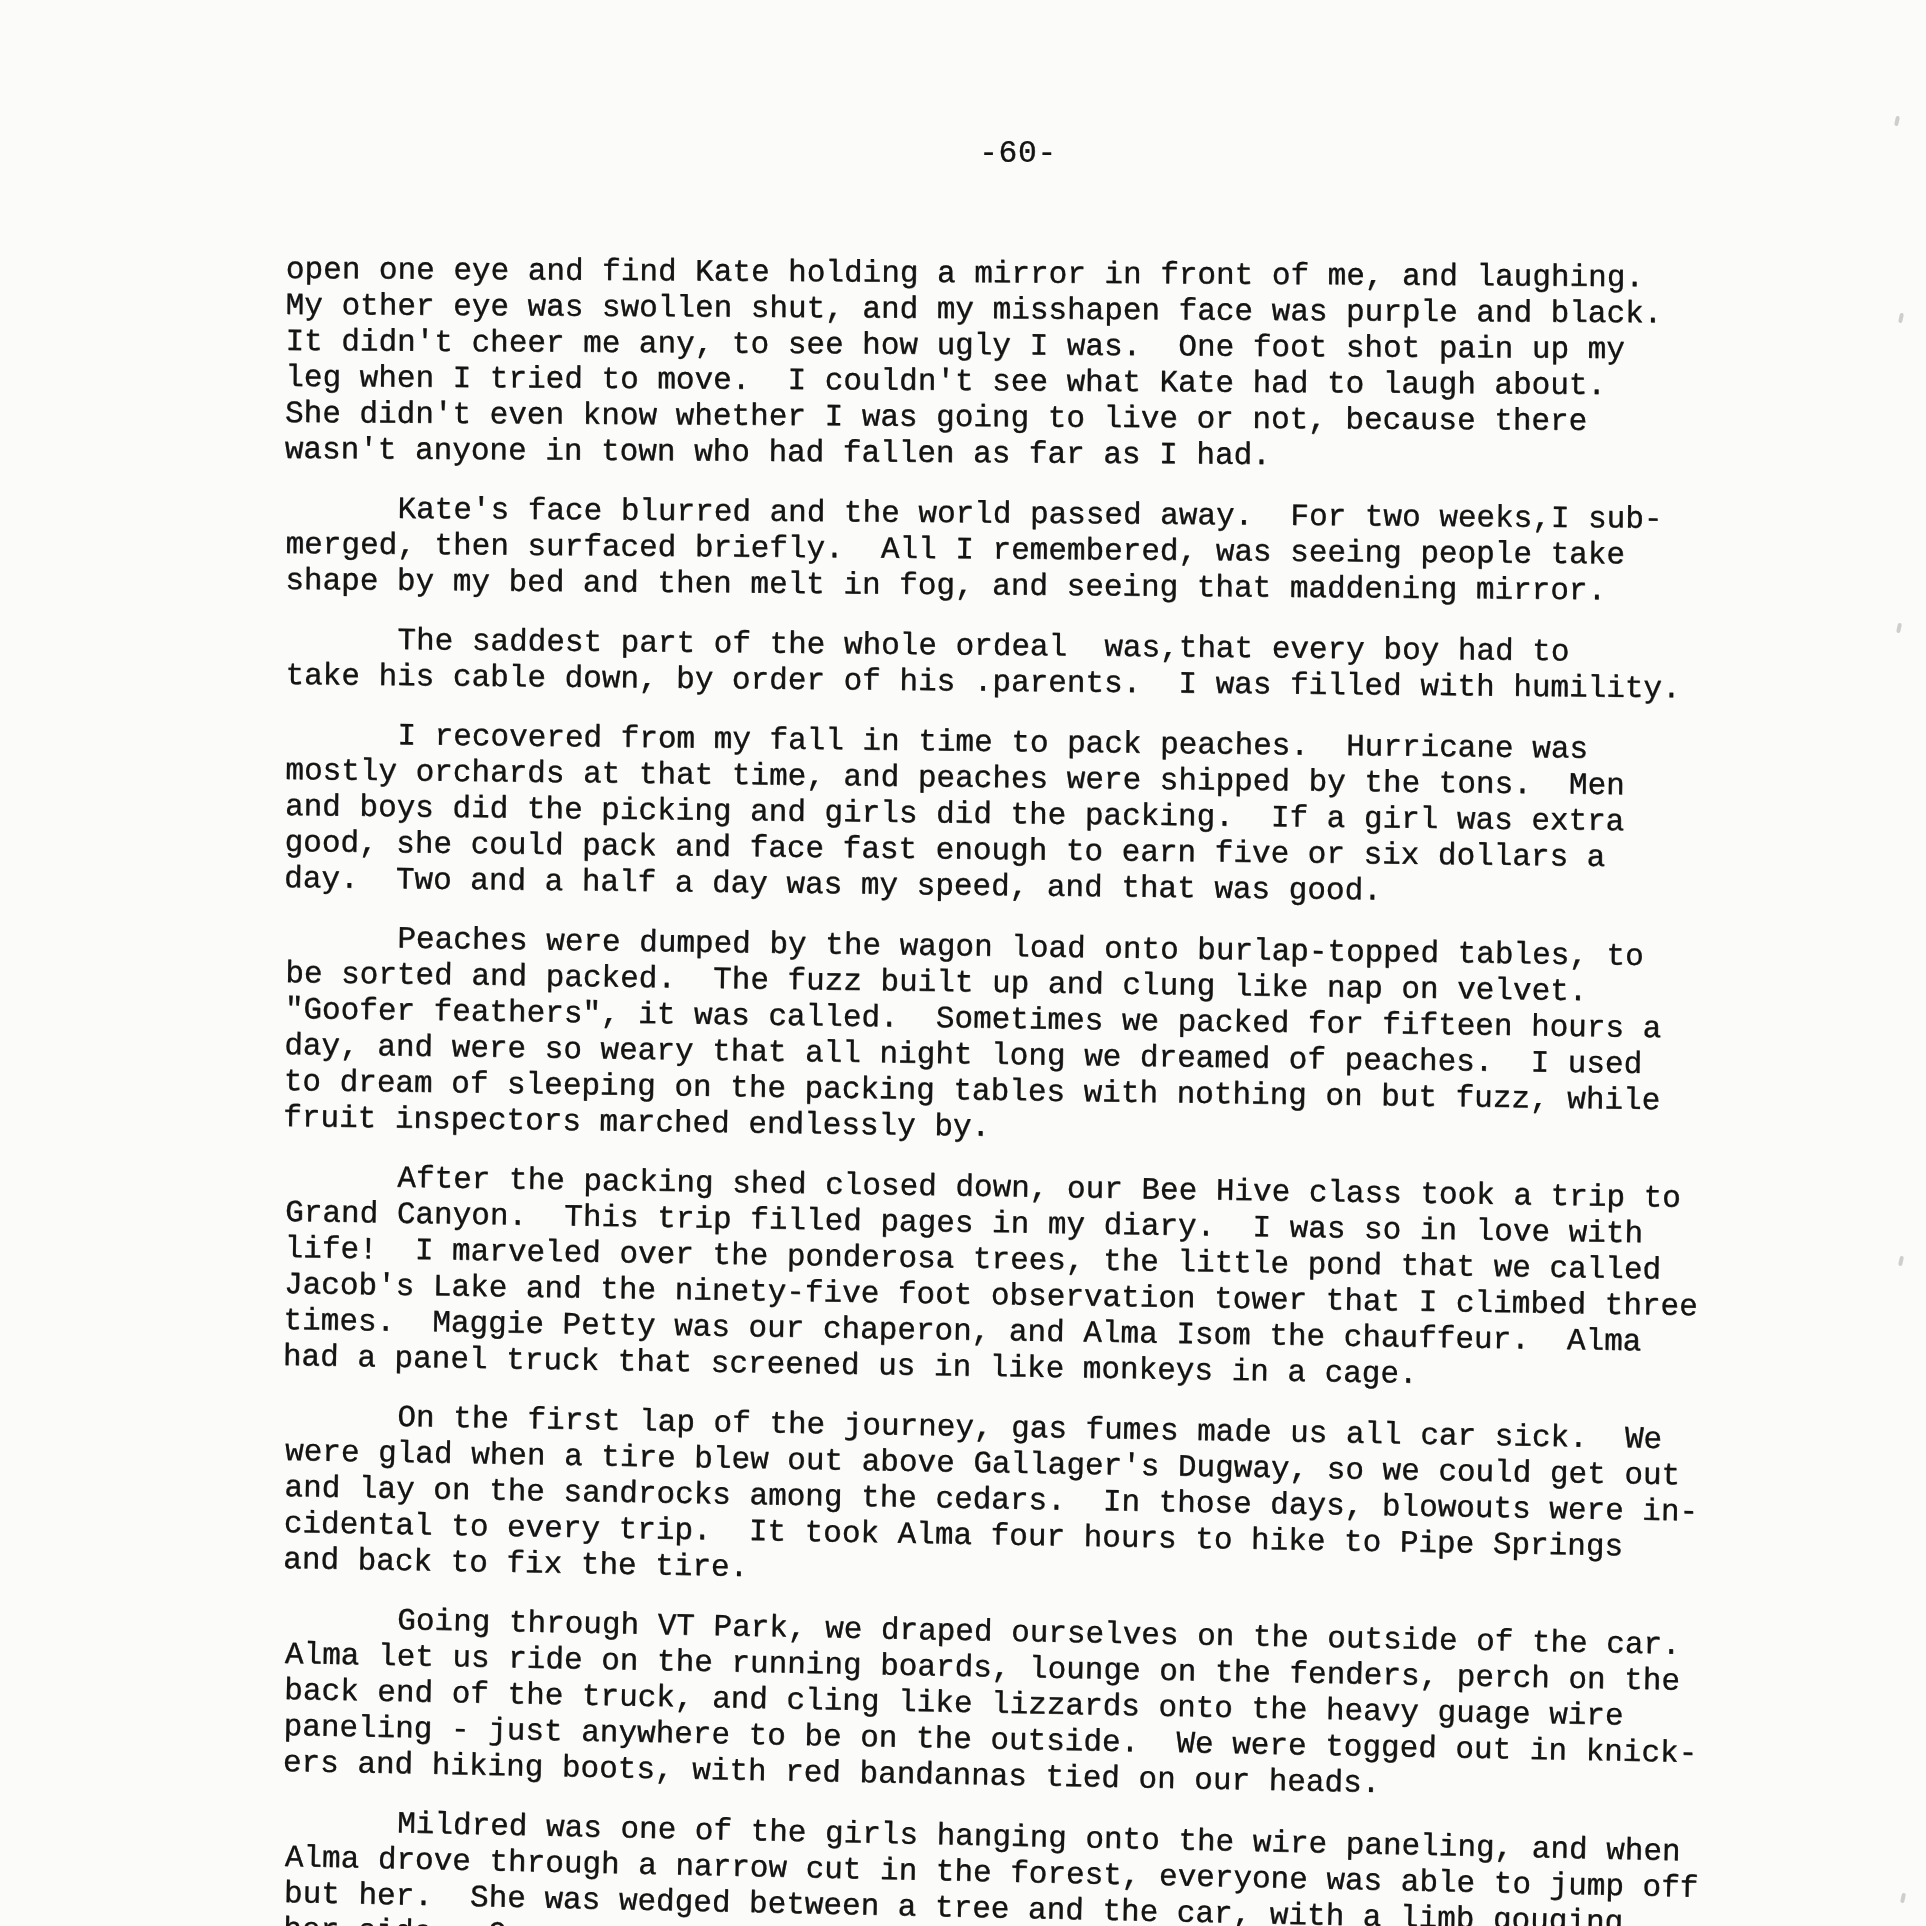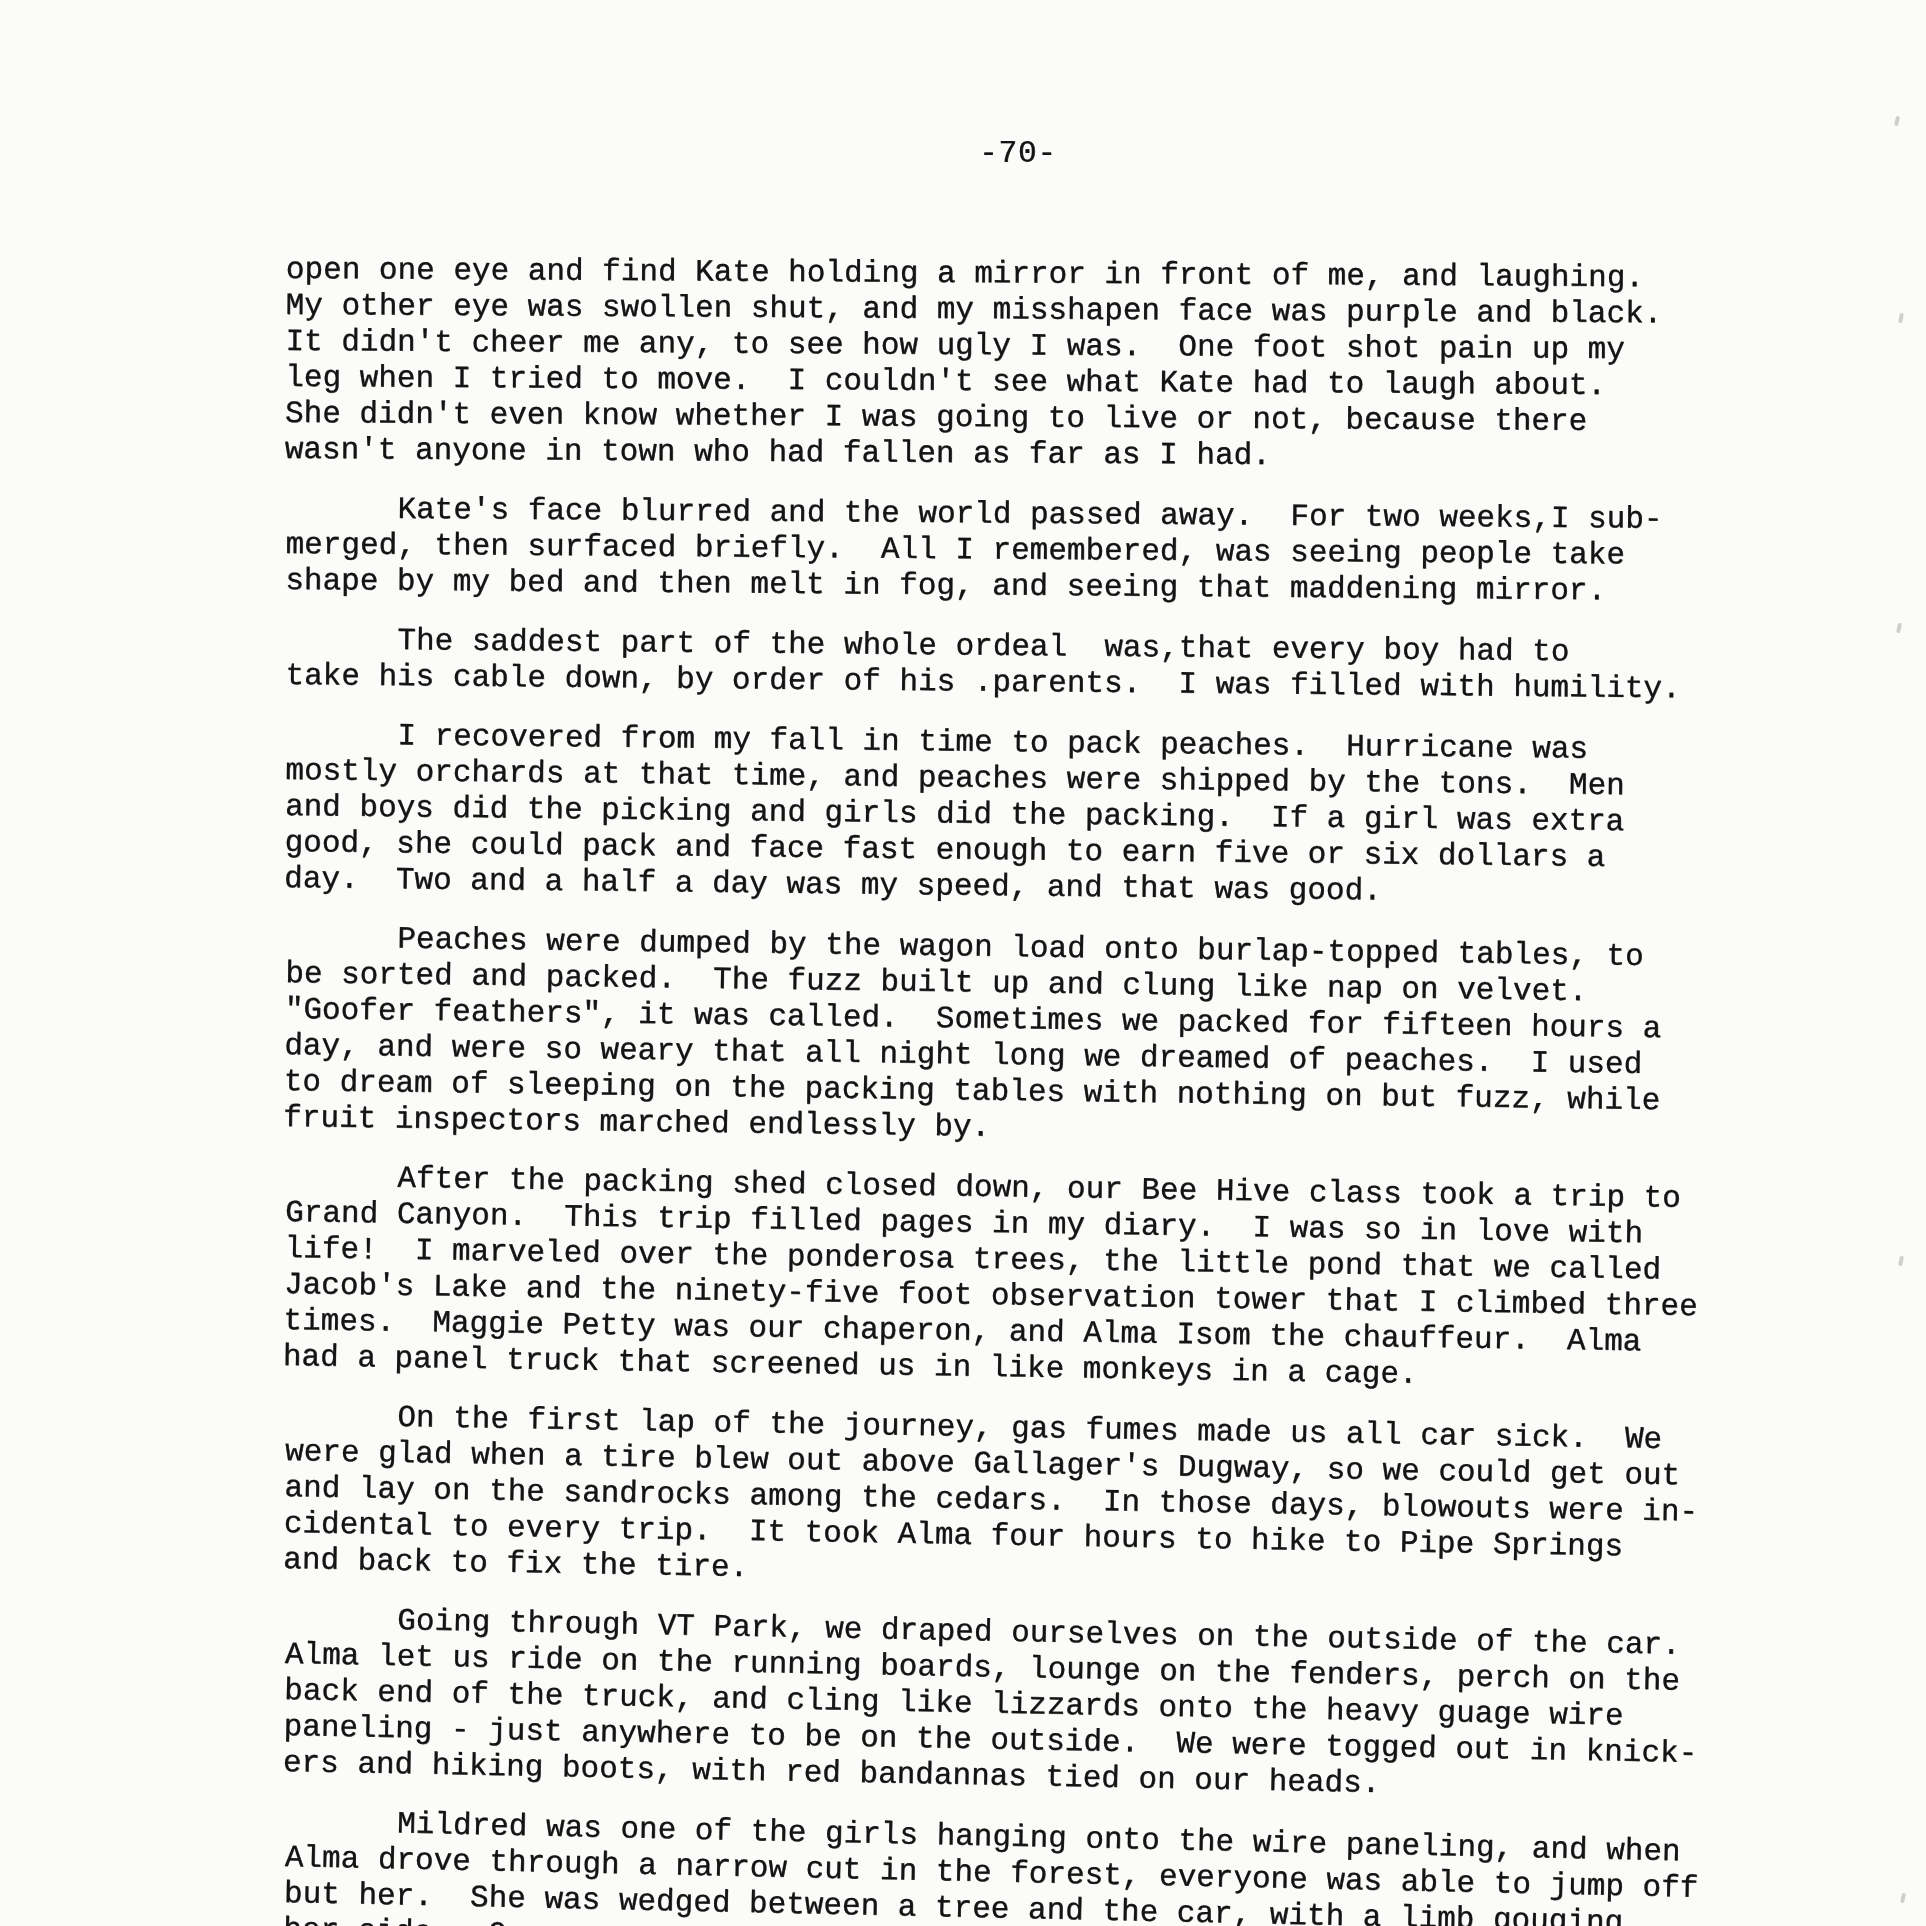--- a/index.html
+++ b/index.html
@@ -71,21 +71,21 @@
     opacity: 0.55;
     border-radius: 2.3px;
     transform: rotate(12deg);
   }
 </style>
 </head>
 <body>
 
 <div class="page">
 
-  <div class="pageno">-70-</div>
+  <div class="pageno">-60-</div>
 
   <div class="content">
     <p>open one eye and find Kate holding a mirror in front of me, and laughing.
 My other eye was swollen shut, and my misshapen face was purple and black.
 It didn't cheer me any, to see how ugly I was.  One foot shot pain up my
 leg when I tried to move.  I couldn't see what Kate had to laugh about.
 She didn't even know whether I was going to live or not, because there
 wasn't anyone in town who had fallen as far as I had.</p>
     <p>      Kate's face blurred and the world passed away.  For two weeks,I sub-
 merged, then surfaced briefly.  All I remembered, was seeing people take

